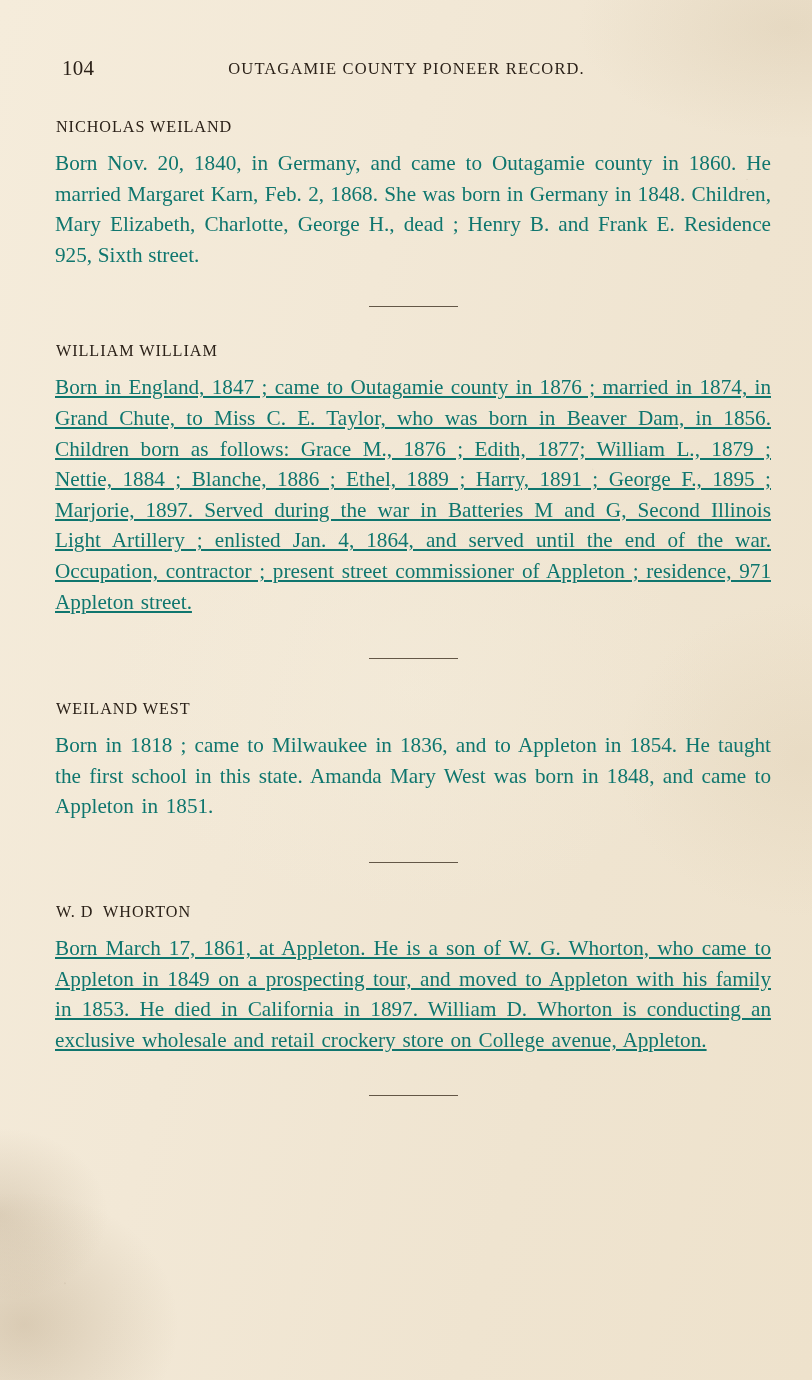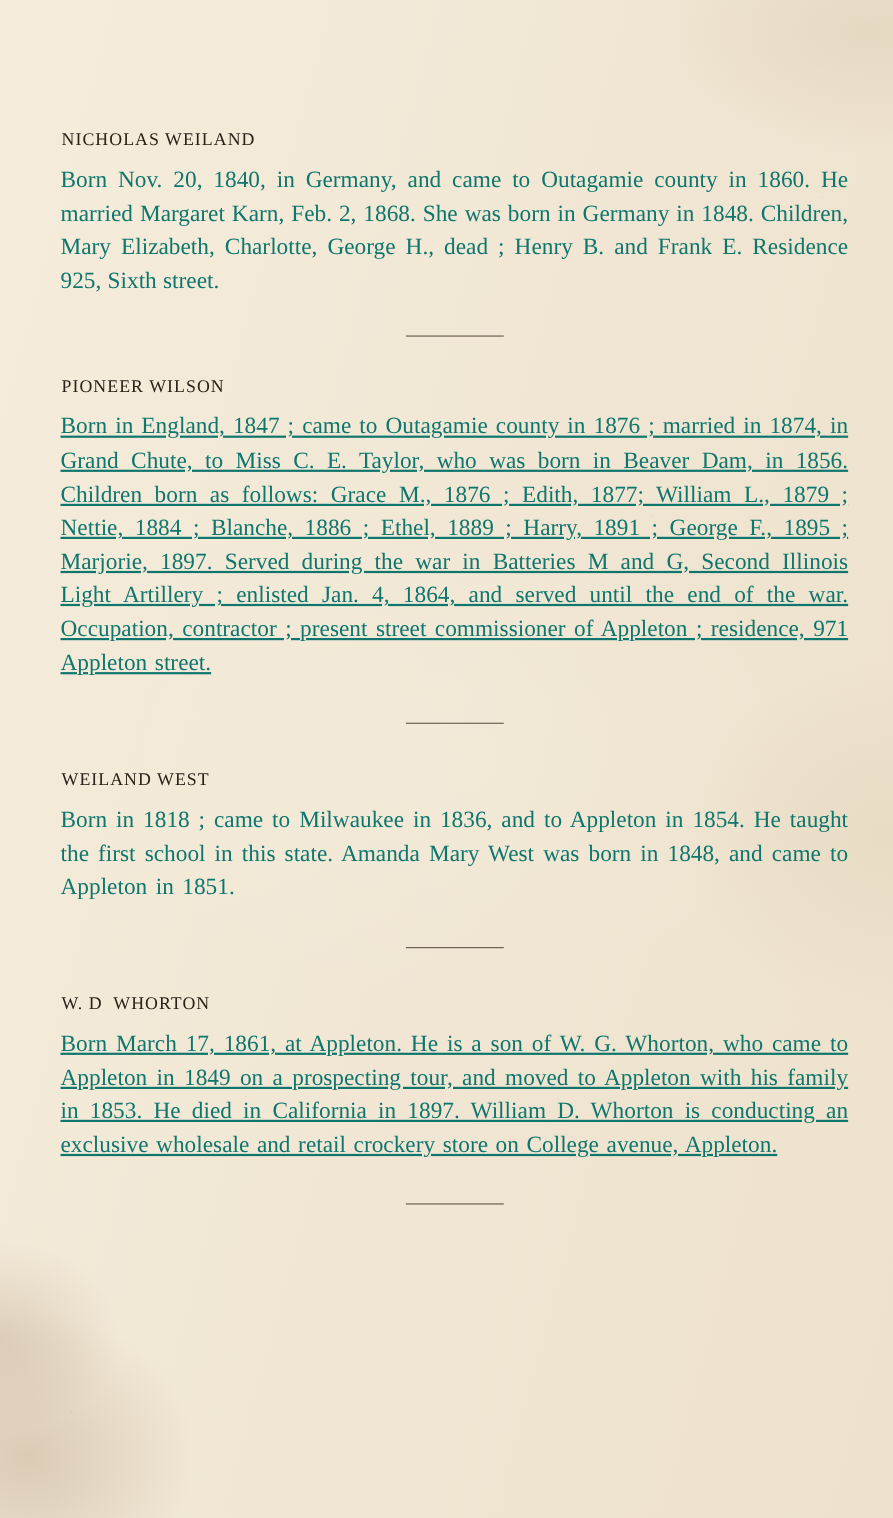--- a/index.html
+++ b/index.html
@@ -138,34 +138,38 @@
   .rule-4 { margin-top: 30px; margin-bottom: 33px; }
 </style>
 </head>
 <body>
 
 <div class="paper-texture"></div>
 <div class="paper-speckle"></div>
 
 <div class="page">
 
+  <div class="running-head">
+    <span class="folio">104</span>
+    <span class="head-title">OUTAGAMIE COUNTY PIONEER RECORD.</span>
+  </div>
 
   <div class="column">
 
     <div class="entry e-weiland">
       <div class="entry-head">NICHOLAS WEILAND</div>
       <p class="entry-body">Born Nov. 20, 1840, in Germany, and came to Outagamie county in 1860.  He married Margaret Karn, Feb. 2, 1868. She was born in Germany in 1848.  Children, Mary Elizabeth, Charlotte, George H., dead ; Henry B. and Frank E. Residence 925, Sixth street.</p>
     </div>
 
     <div class="rule-wrap rule-1">
       <span class="rule"></span>
     </div>
 
     <div class="entry e-wilson">
-      <div class="entry-head">PIONEER WILSON</div>
+      <div class="entry-head">WILLIAM WILLIAM</div>
       <p class="entry-body loose">Born in England, 1847 ;  came to Outagamie county in 1876 ; married in 1874, in Grand Chute, to Miss C. E. Taylor, who was born in Beaver Dam, in 1856.  Children born as follows:  Grace M., 1876 ;  Edith, 1877;  William L.,  1879 ;  Nettie,  1884 ;  Blanche,  1886 ;  Ethel,  1889 ; Harry, 1891 ; George F.,  1895 ;  Marjorie, 1897.  Served during the war in Batteries M and G, Second Illinois Light Artillery ; enlisted Jan. 4, 1864, and served until the end of the war.  Occupation, contractor ; present street commissioner of Appleton ; residence, 971 Appleton street.</p>
     </div>
 
     <div class="rule-wrap rule-2">
       <span class="rule"></span>
     </div>
 
     <div class="entry e-west">
       <div class="entry-head">WEILAND WEST</div>
       <p class="entry-body looser">Born in 1818 ; came to  Milwaukee  in  1836, and to Appleton in 1854.  He taught the first school in this state. Amanda Mary West was born in 1848, and came to Appleton in 1851.</p>

